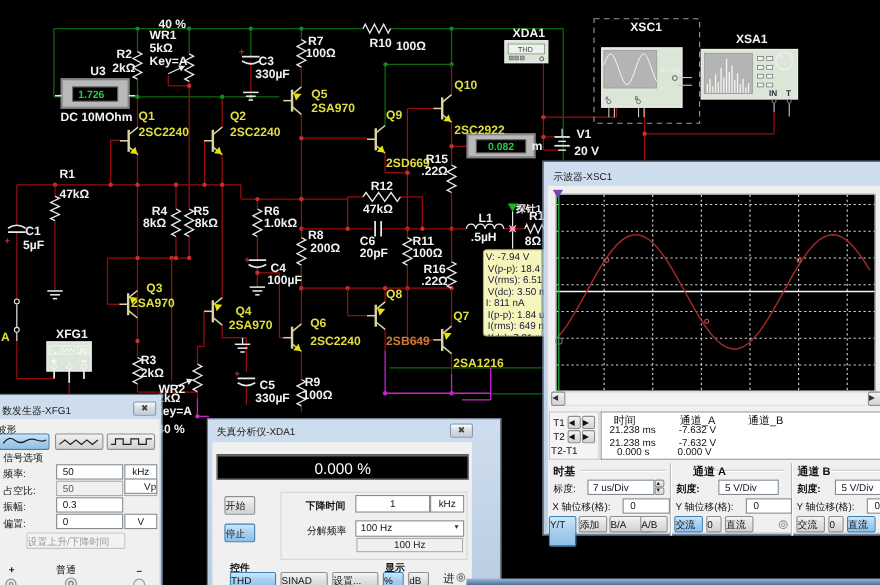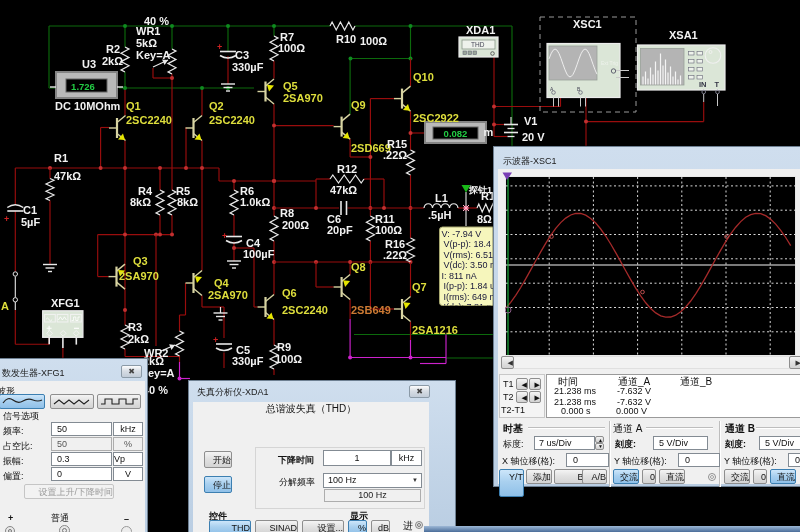--- a/index.html
+++ b/index.html
@@ -2,21 +2,21 @@
 <html><head><meta charset="utf-8">
 <style>
 *{margin:0;padding:0;box-sizing:border-box}
 html,body{width:800px;height:532px;overflow:hidden;background:#000;font-family:"Liberation Sans",sans-serif}
 #stage{position:absolute;left:0;top:0;width:800px;height:532px;background:#000}
 .ab{position:absolute}
 .win{position:absolute;border:1px solid #6e8092;background:linear-gradient(#cfdeee,#b9cde2);box-shadow:0 0 0 1px rgba(0,0,0,.25)}
 .tit{position:absolute;left:6px;top:4px;font-size:9px;color:#1a1a1a;white-space:nowrap}
 .wbody{position:absolute;background:#f0f0f0}
 .clsb{position:absolute;width:21px;height:13px;background:linear-gradient(#fdfdfd,#d7dde4 45%,#c2ccd8);border:1px solid #8b9aa7;border-radius:2px;color:#444;font-size:8px;text-align:center;line-height:11px}
-.btn{position:absolute;background:linear-gradient(#f4f4f4,#e2e2e2 45%,#d3d3d3);border:1px solid #8e8e8e;border-radius:2px;font-size:9px;color:#111;text-align:right}
+.btn{position:absolute;background:linear-gradient(#f4f4f4,#e2e2e2 45%,#d3d3d3);border:1px solid #8e8e8e;border-radius:2px;font-size:9px;color:#111;text-align:left}
 .btn.bl{background:linear-gradient(#cde6fa,#a9d0ef 45%,#8fc0e8);border:1px solid #3c7fb1}
 .ibox{position:absolute;background:#fff;border:1px solid #838b93;font-size:9px;color:#111}
 .gbox{position:absolute;background:#f0f0f0;border:1px solid #adadad;font-size:9px;color:#555}
 .lab{position:absolute;font-size:9px;color:#111;white-space:nowrap}
 .lab10{position:absolute;font-size:10px;color:#111;white-space:nowrap}
 </style></head>
 <body>
 <div id="stage">
 
 <svg class="ab" style="left:0;top:0" width="800" height="532" viewBox="0 0 800 532">
@@ -534,21 +534,21 @@
     <div class="btn" style="left:97px;top:267px;width:9px;height:7px;font-size:5px;line-height:6px">▲</div>
     <div class="btn" style="left:97px;top:274px;width:9px;height:7px;font-size:5px;line-height:5px">▼</div>
     <div class="lab" style="left:4px;top:286px">X 轴位移(格):</div>
     <div class="ibox" style="left:68px;top:284px;width:43px;height:14px">
           <span style="position:absolute;left:6px;top:1px">0</span>
         </div>
     <div class="btn bl" style="left:1px;top:300px;width:25px;height:28px;line-height:14px">Y/T</div>
     <div class="btn" style="left:28px;top:300px;width:26px;height:15px;line-height:14px">添加</div>
     <div class="btn" style="left:56px;top:300px;width:39px;height:15px;line-height:14px">B/A</div>
     <div class="btn" style="left:84px;top:300px;width:25px;height:15px;line-height:14px">A/B</div>
-    <div class="lab10" style="left:115px;top:253px;font-weight:normal">通道 A</div>
+    <div class="lab10" style="left:132px;top:253px;font-weight:bold">通道 A</div>
     <div class="lab" style="left:117px;top:269px;font-weight:bold">刻度:</div>
     <div class="ibox" style="left:155px;top:267px;width:55px;height:14px">
           <span style="position:absolute;left:5px;top:1px">5  V/Div</span>
         </div>
     <div class="lab" style="left:116px;top:286px">Y 轴位移(格):</div>
     <div class="ibox" style="left:180px;top:284px;width:42px;height:14px">
           <span style="position:absolute;left:6px;top:1px">0</span>
         </div>
     <div class="btn bl" style="left:115px;top:300px;width:26px;height:15px;line-height:14px">交流</div>
     <div class="btn" style="left:144px;top:300px;width:14px;height:15px;line-height:14px">0</div>
@@ -596,21 +596,21 @@
     <div class="gbox" style="left:104px;top:56px;width:61px;height:14px">
           <span style="position:absolute;left:5px;top:1px">50</span>
         </div>
     <div class="gbox" style="left:166px;top:56px;width:30px;height:14px;text-align:center">
           <span style="position:absolute;left:0;right:0;top:1px">%</span>
         </div>
     <div class="lab" style="left:56px;top:74px">振幅:</div>
     <div class="ibox" style="left:104px;top:71px;width:61px;height:14px">
           <span style="position:absolute;left:5px;top:1px">0.3</span>
         </div>
-    <div class="ibox" style="left:166px;top:71px;width:30px;height:14px;text-align:left">
+    <div class="ibox" style="left:166px;top:54px;width:30px;height:14px;text-align:right">
           <span style="position:absolute;left:0;right:0;top:1px">Vp</span>
         </div>
     <div class="lab" style="left:56px;top:89px">偏置:</div>
     <div class="ibox" style="left:104px;top:86px;width:61px;height:14px">
           <span style="position:absolute;left:5px;top:1px">0</span>
         </div>
     <div class="ibox" style="left:166px;top:86px;width:30px;height:14px;text-align:center">
           <span style="position:absolute;left:0;right:0;top:1px">V</span>
         </div>
     <div class="btn" style="left:77px;top:103px;width:90px;height:15px;line-height:14px;color:#9a9a9a;background:#f2f2f2;border-color:#c5c5c5">设置上升/下降时间</div>
@@ -622,21 +622,21 @@
     <div class="ab" style="left:112px;top:144px;width:11px;height:11px;border:1px solid #888;border-radius:50%;background:#e8e8e8"></div>
     <div class="ab" style="left:115px;top:147px;width:5px;height:5px;border:1px solid #777;border-radius:50%"></div>
     <div class="ab" style="left:174px;top:145px;width:11px;height:11px;border:1px solid #999;border-radius:50%;background:#ededed"></div>
   </div>
 </div>
 
 <div class="win" style="left:188px;top:380px;width:268px;height:160px">
   <div class="tit" style="left:8px;top:5px">失真分析仪-XDA1</div>
   <div class="clsb" style="left:220px;top:4px">✖</div>
   <div class="wbody" style="left:4px;top:21px;width:236px;height:135px">
-    <div class="lab10" style="left:0;width:236px;text-align:center;top:0px">总谐波失真（THD）</div>
+    <div class="ab" style="left:4px;top:11px;width:229px;height:23px;background:#000;border:1px solid #777;border-top:2px solid #666;color:#fff;font-size:14px;text-align:center;line-height:22px">0.000 %</div>
     <div class="ab" style="left:62px;top:45px;width:170px;height:62px;border:1px solid #d5d5d5"></div>
     <div class="btn" style="left:11px;top:49px;width:28px;height:17px;line-height:16px">开始</div>
     <div class="btn bl" style="left:11px;top:74px;width:28px;height:17px;line-height:16px">停止</div>
     <div class="lab" style="left:85px;top:52px;font-weight:bold">下降时间</div>
     <div class="ibox" style="left:130px;top:48px;width:68px;height:16px;text-align:center">
           <span style="position:absolute;left:0;right:0;top:2px">1</span>
         </div>
     <div class="ibox" style="left:198px;top:48px;width:31px;height:16px;text-align:center">
           <span style="position:absolute;left:0;right:0;top:2px">kHz</span>
         </div>

